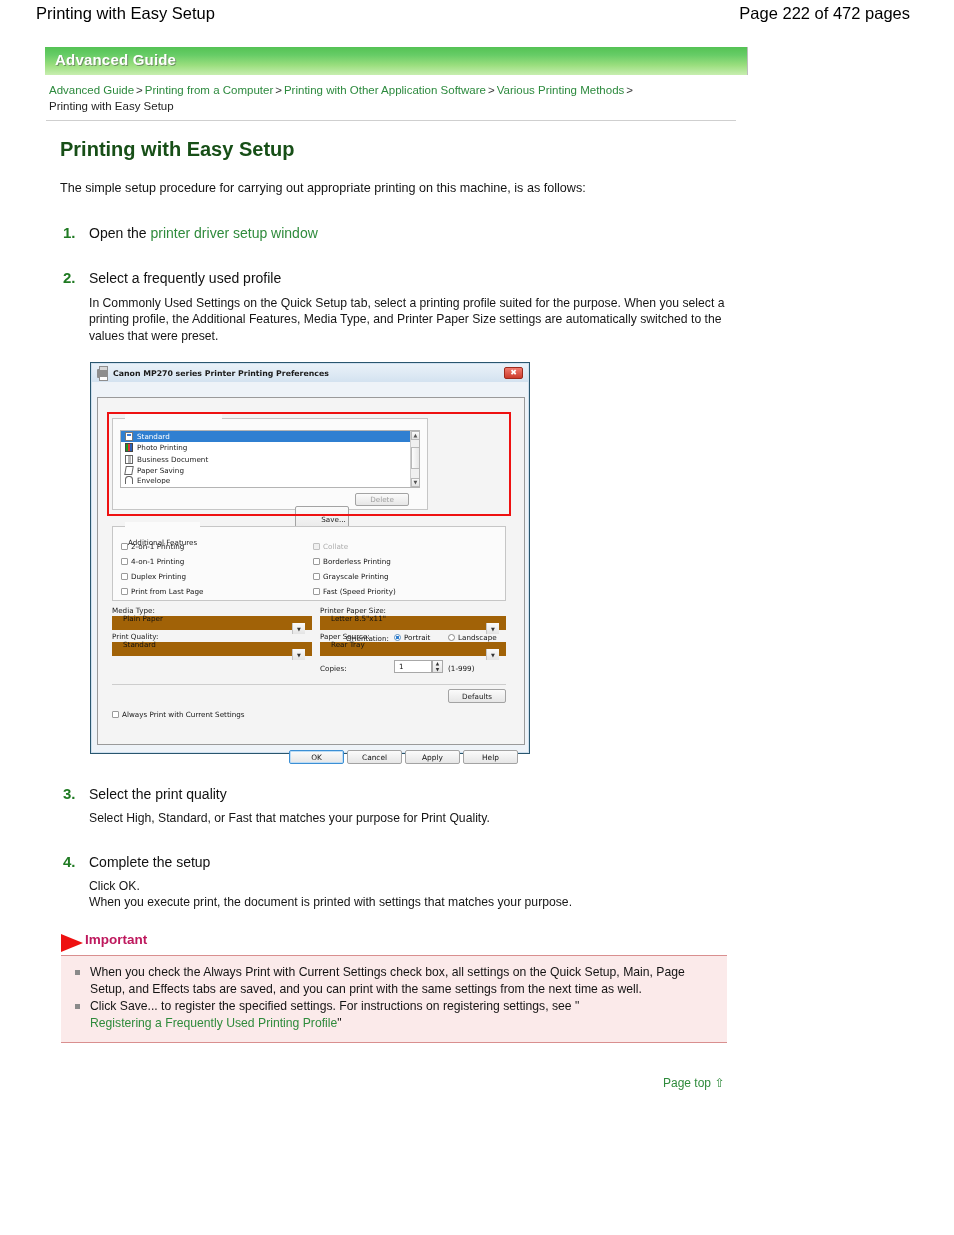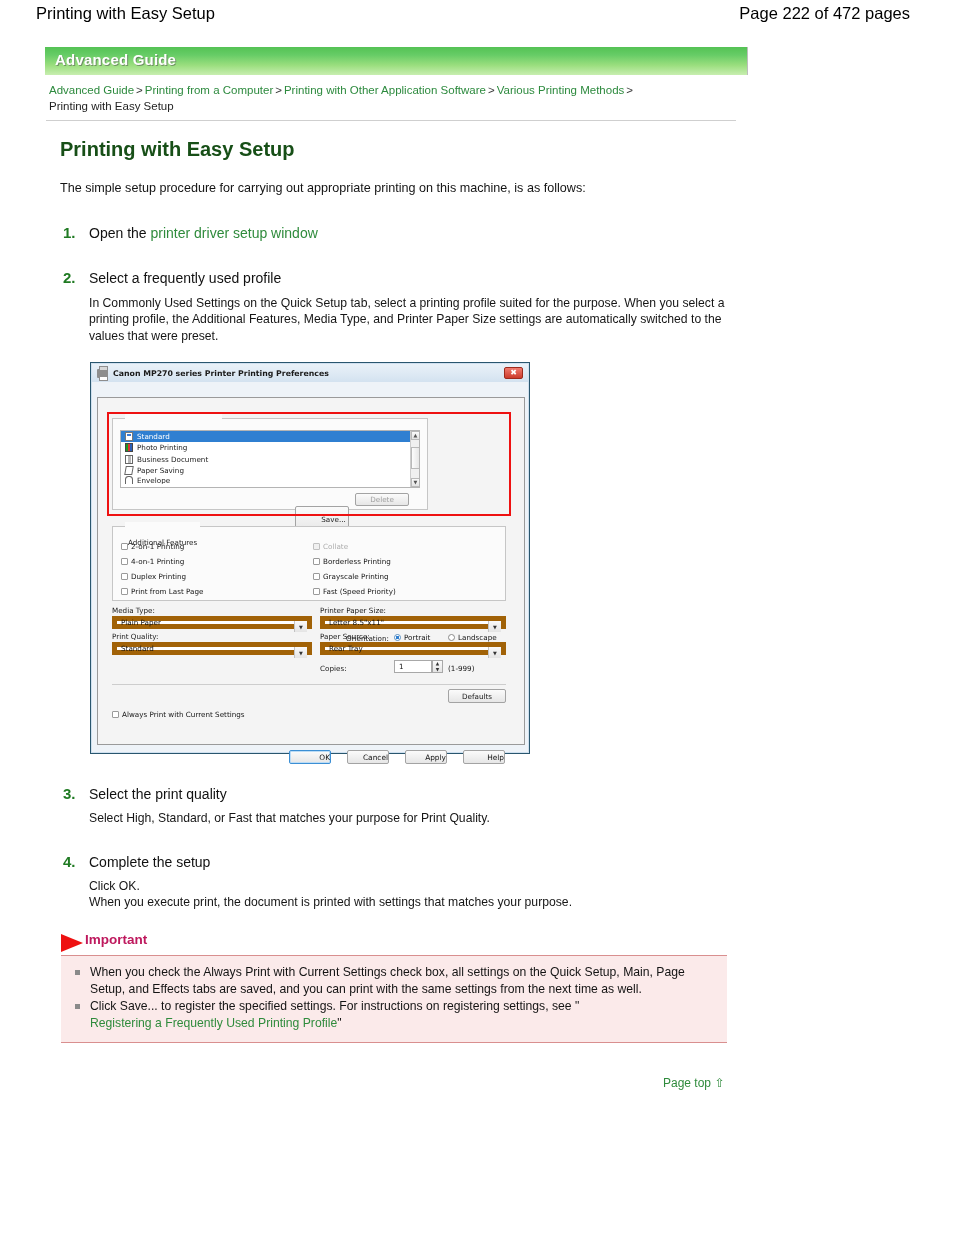--- a/index.html
+++ b/index.html
@@ -270,22 +270,22 @@
   
   .af-col { position:absolute; top:12px; }
   .af-col.c1 { left:8px; }
   .af-col.c2 { left:200px; }
   .af-row { display:flex; align-items:center; height:15px; font-size:7.2px; }
   .af-row.dis { color:#adadad; }
 
   
   .fld-label { position:absolute; font-size:7.2px; color:#1a1a1a; }
   .combo {
-    position:absolute; height:13px; background:#fff; border:5px solid #a16207;
-    display:flex; align-items:center; padding-left:4px; font-size:7.2px; color:#111;
+    position:absolute; height:13px; background:#fff; border:7px solid #a16207;
+    display:flex; align-items:flex-end; padding-left:4px; font-size:7.2px; color:#111;
   }
   .combo .carat {
     position:absolute; right:0; top:0; width:13px; height:11px;
     background:linear-gradient(to bottom,#fafafa,#e4e4e4); border-left:1px solid #c3c3c3;
     display:flex; align-items:center; justify-content:center; font-size:5px; color:#333;
   }
 
   .lbl-media   { left:14px; top:208px; }
   .cmb-media   { left:14px; top:218px; width:200px; }
   .lbl-papersz { left:222px; top:208px; }
@@ -319,24 +319,24 @@
 
   .sep-line { position:absolute; left:14px; top:286px; width:394px; height:1px; background:#cdcdcd; }
 
   .always-print { position:absolute; left:14px; top:312px; display:flex; align-items:center; font-size:7.2px; }
   .btn-defaults { position:absolute; left:350px; top:291px; width:58px; height:14px; }
 
   .dlg-footer {
     position:absolute; left:0; top:364px; width:428px; height:22px;
   }
   .fbtn {
-    position:absolute; top:3px; width:42px; height:14px;
+    position:absolute; top:3px; width:55px; height:14px;
     background:linear-gradient(to bottom,#fbfbfb,#e6e6e6);
     border:1px solid #a3a3a3; border-radius:2px;
-    display:flex; align-items:center; justify-content:flex-end;
+    display:flex; align-items:center; justify-content:center;
     font-size:7.4px; color:#111;
   }
   .fbtn.primary { border:1px solid #3c8fd4; box-shadow:0 0 0 1px #bcdcf5 inset; }
   .fb-ok { left:192px; } .fb-cancel { left:250px; } .fb-apply { left:308px; } .fb-help { left:366px; }
 </style>
 </head>
 <body>
 
 <div class="page-header">
   <span class="ph-title">Printing with Easy Setup</span>

